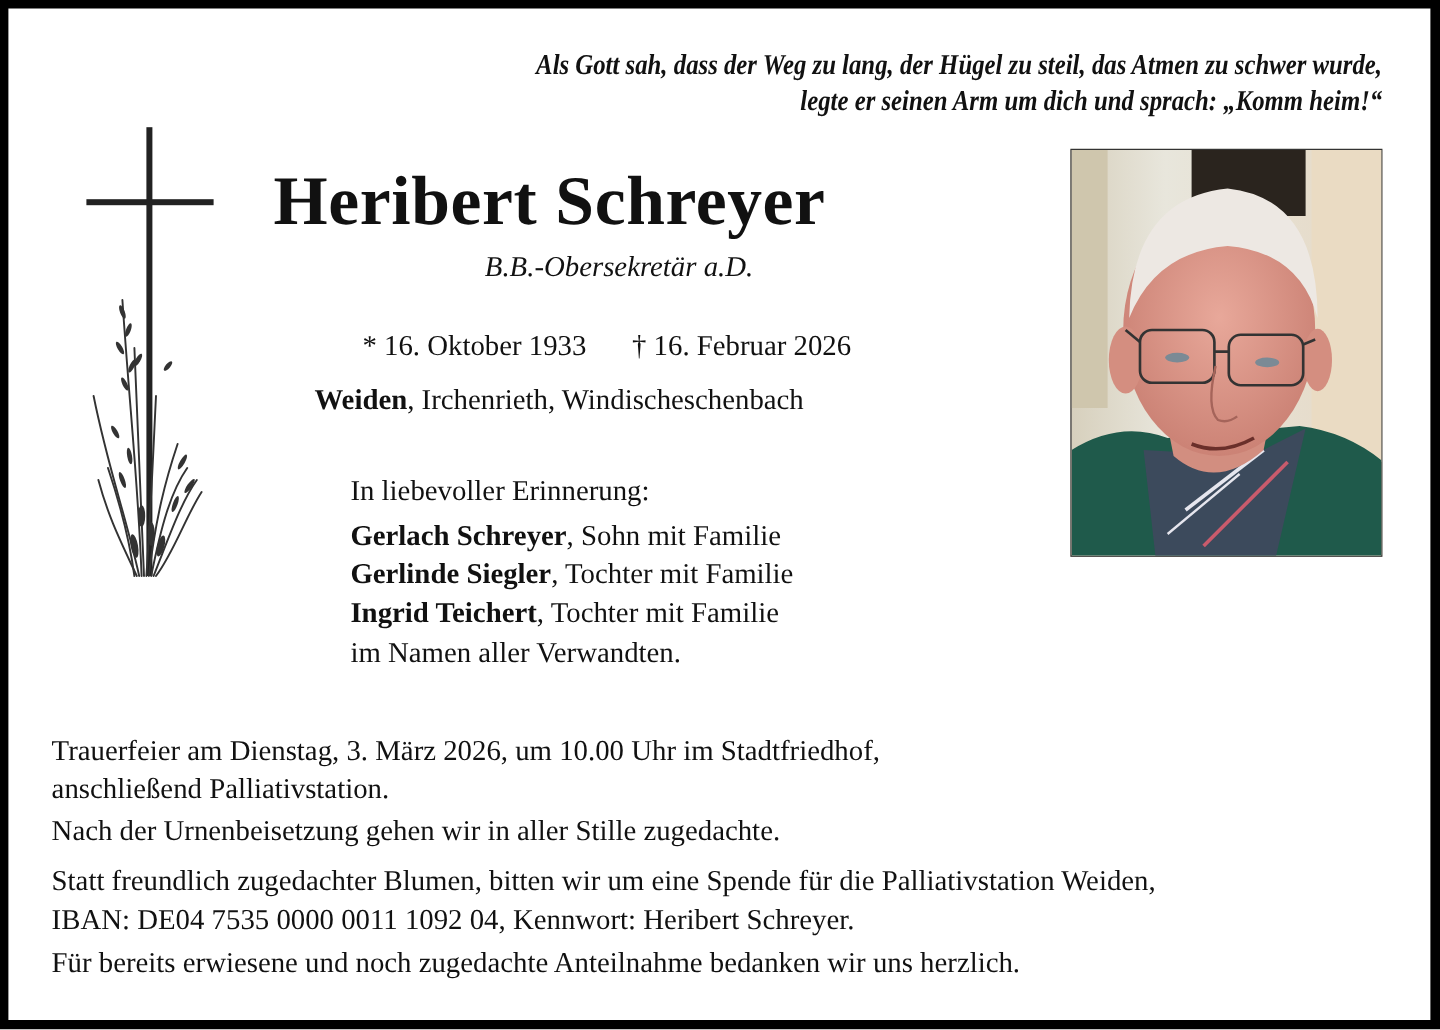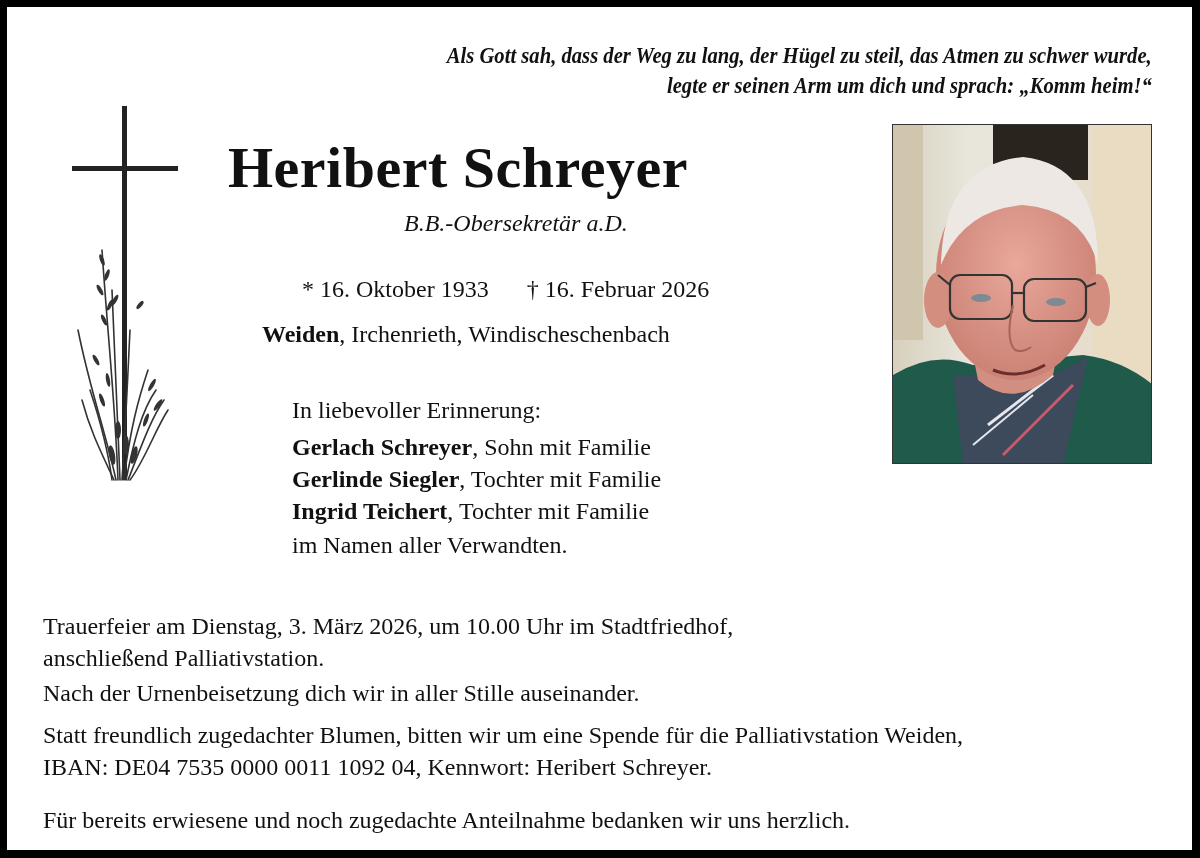--- a/index.html
+++ b/index.html
@@ -132,17 +132,17 @@
     <ellipse cx="163" cy="177" rx="10" ry="4" fill="#7b8a95"></ellipse>
 
     <path d="M120 180 Q112 215 122 225 Q130 228 138 222" fill="none" stroke="#a5645a" stroke-width="2"></path>
     <path d="M100 245 Q125 255 152 240" fill="none" stroke="#6a2f2a" stroke-width="3"></path>
   </svg>
 </div>
 
 <div class="abs" style="left:43px;top:610px;font-size:24px;line-height:32px;">
   <div>Trauerfeier am Dienstag, 3. März 2026, um 10.00 Uhr im Stadtfriedhof,</div>
   <div>anschließend Palliativstation.</div>
-  <div style="margin-top:3px;">Nach der Urnenbeisetzung dich wir in aller Stille auseinander.</div>
+  <div style="margin-top:3px;">Nach der Urnenbeisetzung gehen wir in aller Stille zugedachte.</div>
   <div style="margin-top:10px;">Statt freundlich zugedachter Blumen, bitten wir um eine Spende für die Palliativstation Weiden,</div>
   <div>IBAN: DE04  7535 0000 0011 1092 04, Kennwort: Heribert Schreyer.</div>
-  <div style="margin-top:21px;">Für bereits erwiesene und noch zugedachte Anteilnahme bedanken wir uns herzlich.</div>
+  <div style="margin-top:4px;">Für bereits erwiesene und noch zugedachte Anteilnahme bedanken wir uns herzlich.</div>
 </div>
 
 </body></html>

